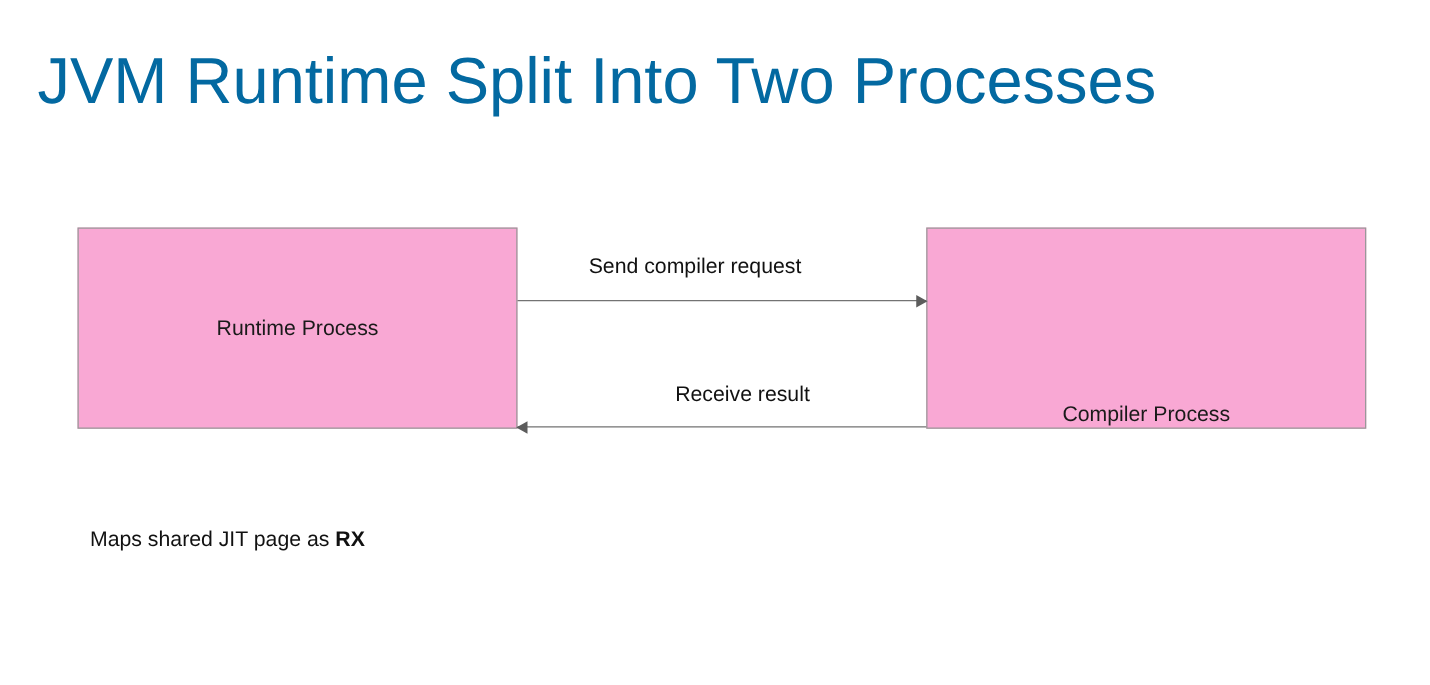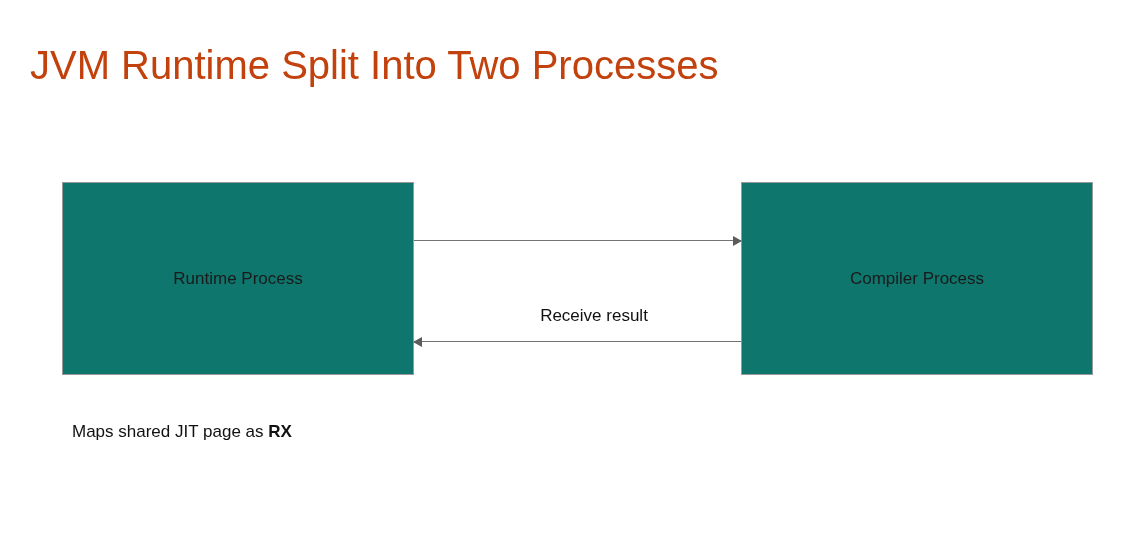--- a/index.html
+++ b/index.html
@@ -20,43 +20,43 @@
   .slide {
     position: absolute;
     inset: 0;
     background: #ffffff;
   }
 
   .slide-title {
     position: absolute;
     left: 30px;
     top: 43px;
-    font-size: 40px;
+    font-size: 52px;
     line-height: 44px;
     font-weight: 400;
-    color: #c2410c;
+    color: #0369a1;
     white-space: nowrap;
     letter-spacing: 0px;
   }
 
   
   .process-box {
     position: absolute;
     top: 182px;
     width: 352px;
-    height: 193px;
+    height: 161px;
     box-sizing: border-box;
-    background: #0f766e;
+    background: #f9a8d4;
     border: 1px solid #999999;
     display: flex;
     align-items: center;
     justify-content: center;
   }
   .process-box.left  { left: 62px; }
-  .process-box.right { left: 741px; }
+  .process-box.right { left: 741px; align-items: flex-end; }
 
   .process-box-label {
     font-size: 17px;
     line-height: 20px;
     color: #1a1a1a;
     white-space: nowrap;
   }
 
   
   .box-caption {
@@ -125,20 +125,21 @@
   <div class="slide-title">JVM Runtime Split Into Two Processes</div>
 
   <div class="process-box left">
     <span class="process-box-label">Runtime Process</span>
   </div>
 
   <div class="process-box right">
     <span class="process-box-label">Compiler Process</span>
   </div>
 
+  <div class="arrow-label top">Send compiler request</div>
   <div class="arrow top to-right">
     <span class="shaft"></span>
     <span class="head"></span>
   </div>
 
   <div class="arrow-label bottom">Receive result</div>
   <div class="arrow bottom to-left">
     <span class="shaft"></span>
     <span class="head"></span>
   </div>

